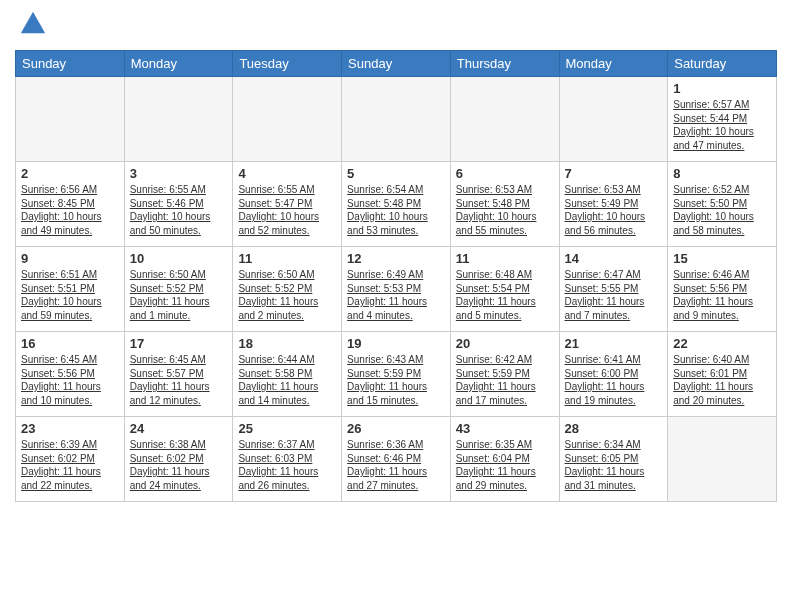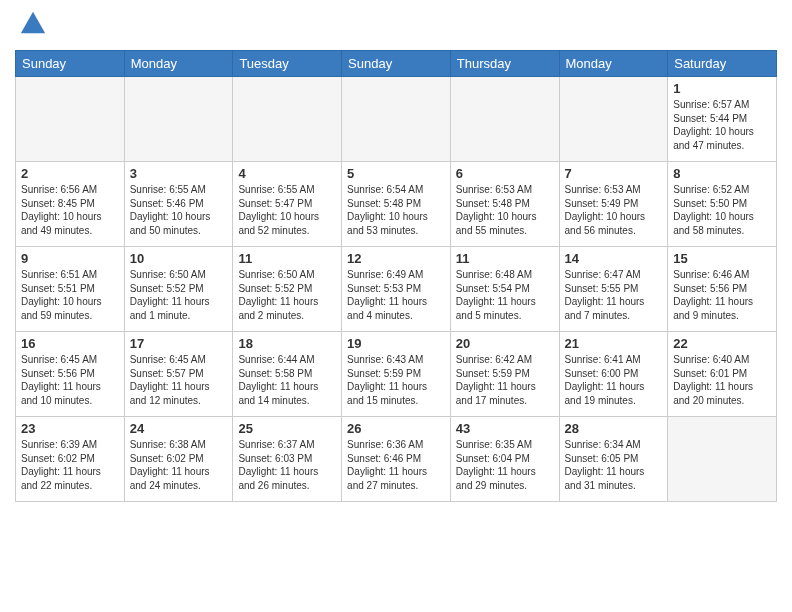--- a/index.html
+++ b/index.html
@@ -73,20 +73,21 @@
     .day-num {
       font-size: 13px;
       font-weight: bold;
       display: block;
       margin-bottom: 2px;
     }
     .day-info {
       font-size: 10px;
       color: #333;
       line-height: 1.35;
+      text-decoration: underline;
     }
   </style>
 </head>
 <body>
 
 <div class="page">
   <div class="header">
     <div class="logo">
       <div>
         <svg class="logo-icon" viewBox="0 0 30 30">

